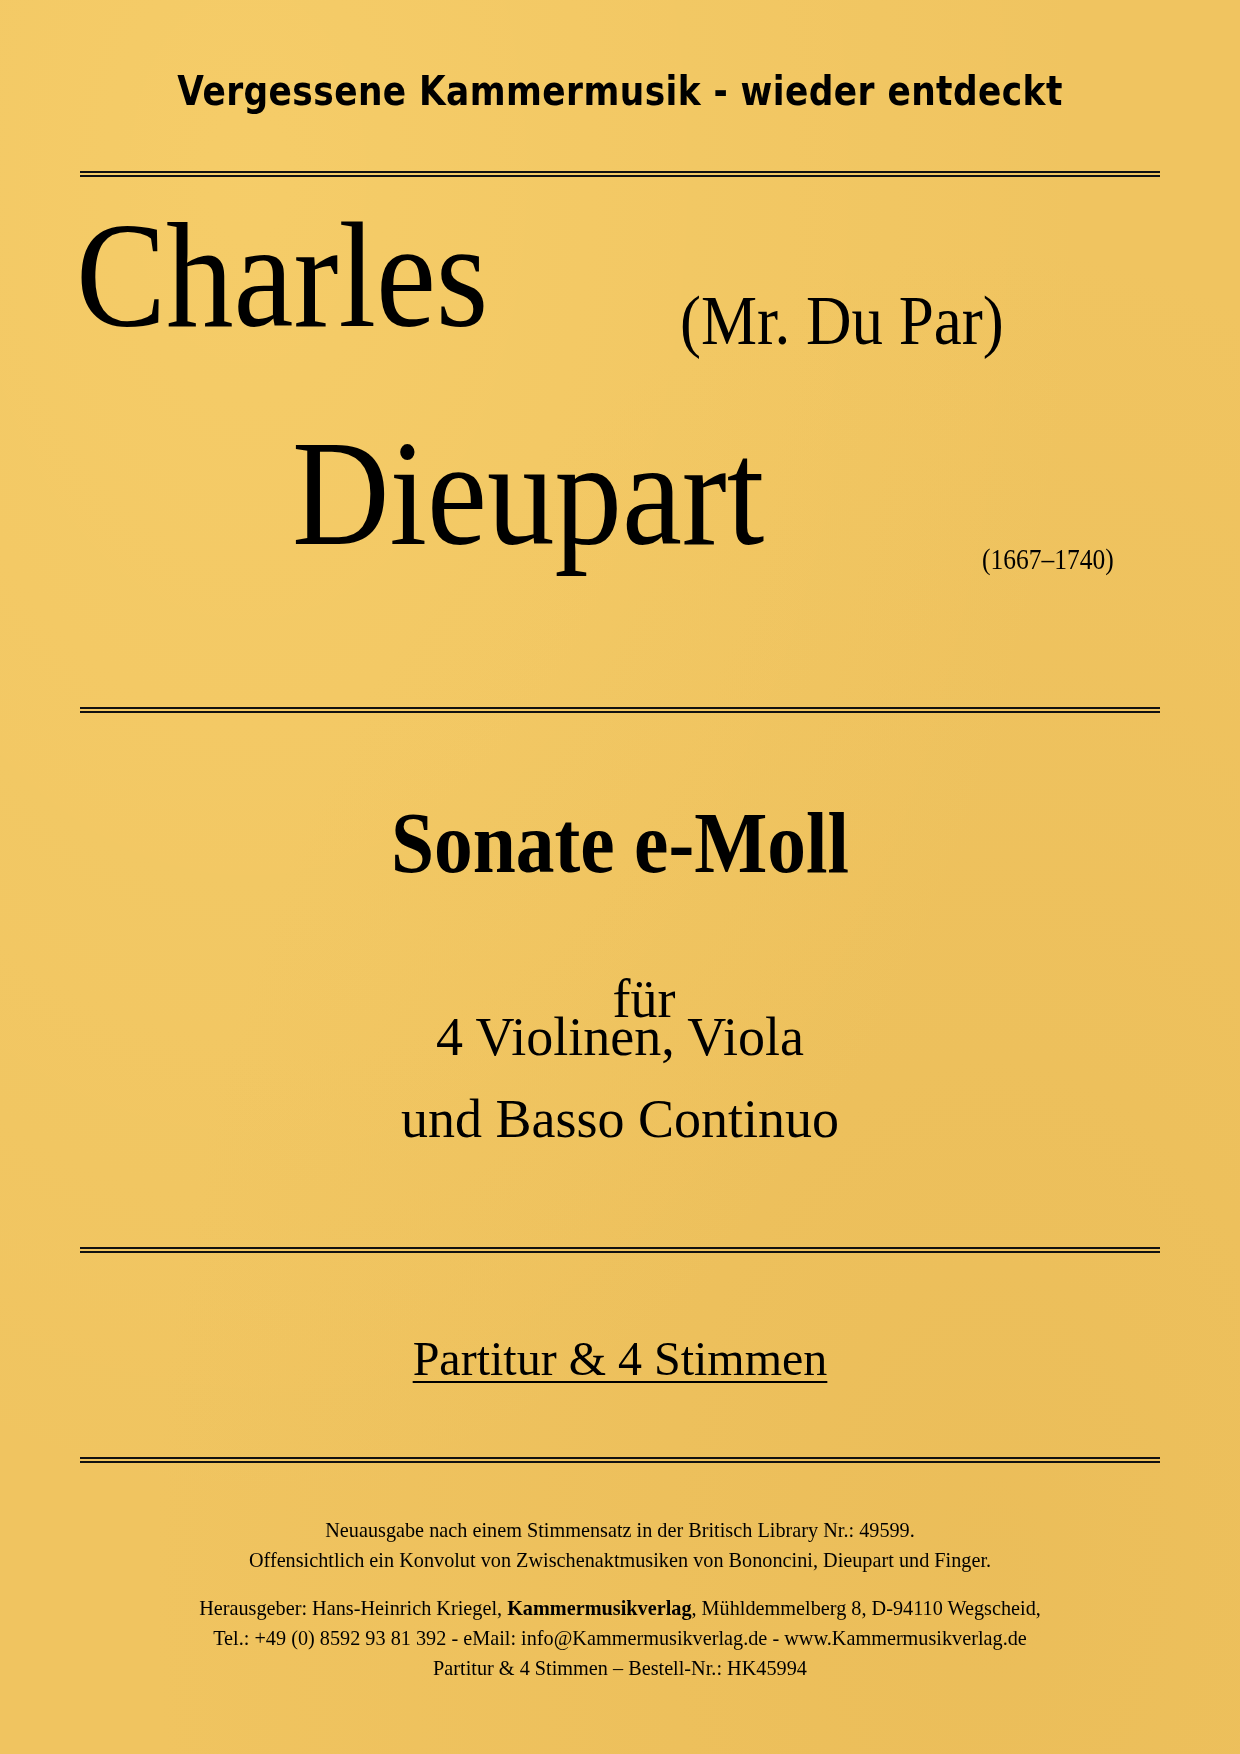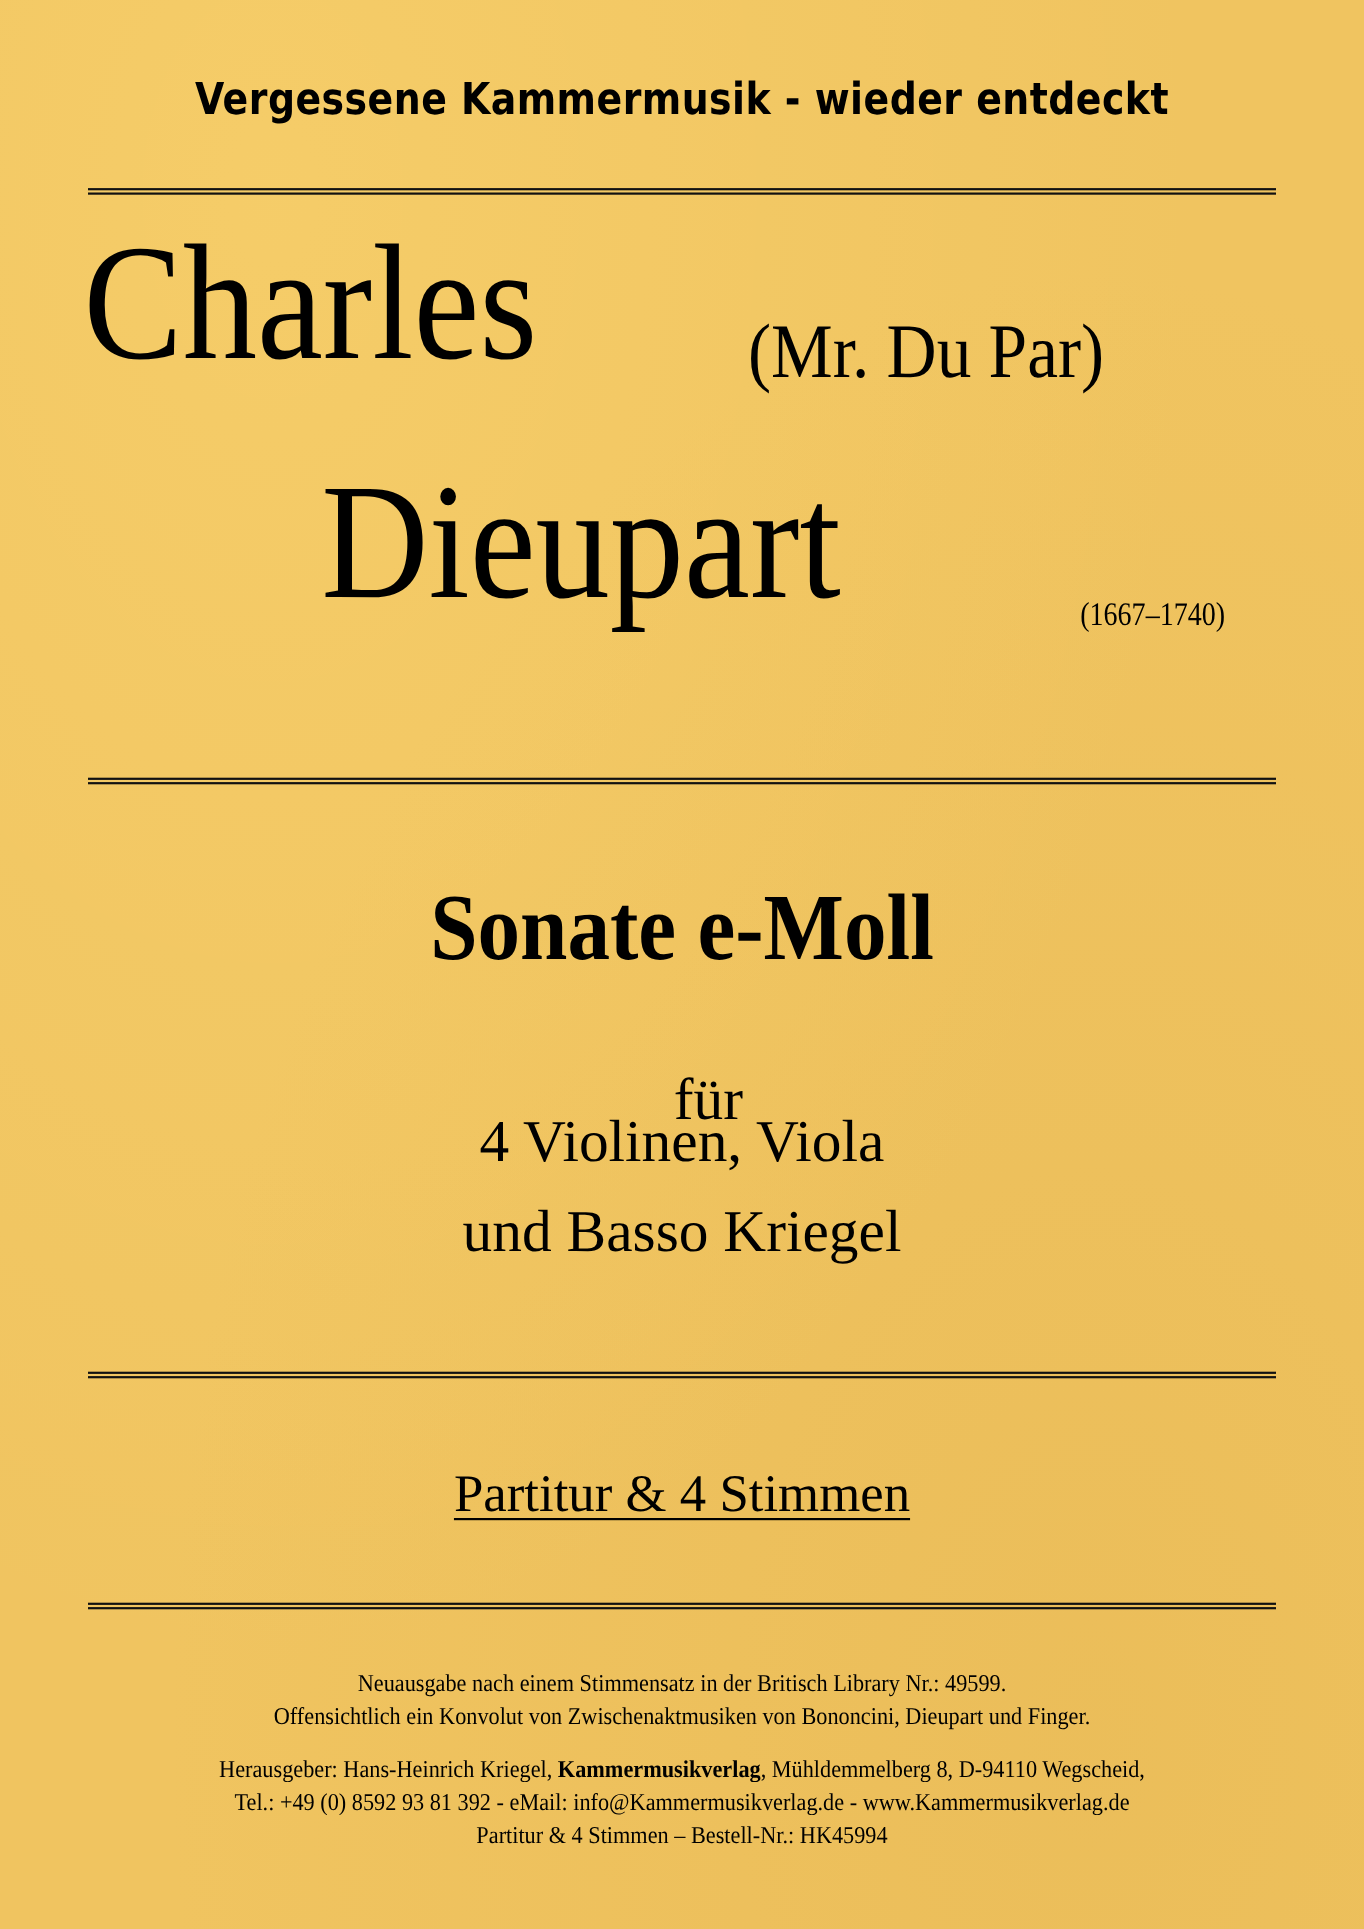--- a/index.html
+++ b/index.html
@@ -51,21 +51,21 @@
 <div class="abs first-name">Charles</div>
 <div class="abs alias">(Mr. Du Par)</div>
 <div class="abs last-name">Dieupart</div>
 <div class="abs dates">(1667–1740)</div>
 
 <div class="abs divider" style="top:707px"></div>
 
 <div class="abs center work-title">Sonate e-Moll</div>
 <div class="abs center fuer">für</div>
 <div class="abs center instr1">4 Violinen, Viola</div>
-<div class="abs center instr2">und Basso Kriegel</div>
+<div class="abs center instr2">und Basso Continuo</div>
 
 <div class="abs divider" style="top:1247px"></div>
 
 <div class="abs center edition">Partitur &amp; 4 Stimmen</div>
 
 <div class="abs divider" style="top:1457px"></div>
 
 <div class="abs center note note1">Neuausgabe nach einem Stimmensatz in der Britisch Library Nr.: 49599.</div>
 <div class="abs center note note2">Offensichtlich ein Konvolut von Zwischenaktmusiken von Bononcini, Dieupart und Finger.</div>
 

